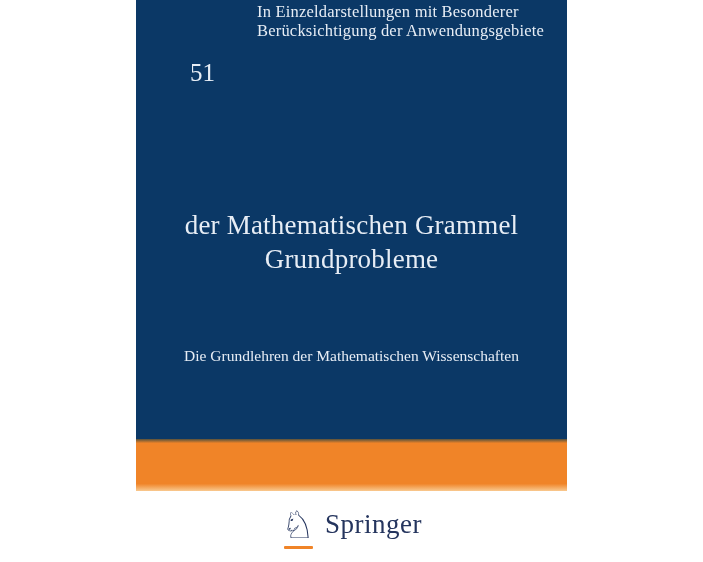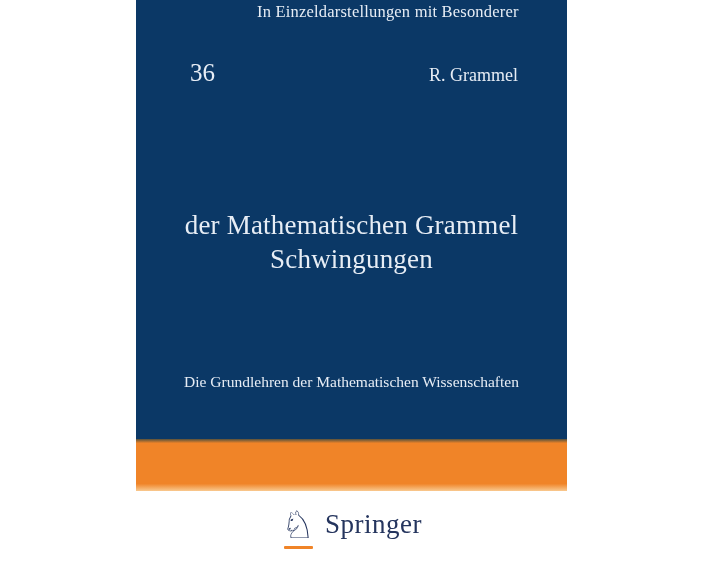--- a/index.html
+++ b/index.html
@@ -64,21 +64,20 @@
     letter-spacing: 0.2px;
   }
   .subtitle {
     position: absolute;
     left: 0;
     top: 347px;
     width: 100%;
     text-align: center;
     font-size: 15.5px;
     line-height: 18px;
-    margin-top: 26px;
   }
   .orange-band {
     width: 100%;
     height: 52px;
     background: linear-gradient(180deg,
       #55513d 0%,
       var(--orange, #f08428) 8%,
       var(--orange, #f08428) 86%,
       #f9c990 100%);
   }
@@ -125,29 +124,29 @@
 </head>
 <body>
 
 <div id="canvas">
   <div class="cover">
 
     <div class="navy-section">
 
       <div class="series-block">
         <div>In Einzeldarstellungen mit Besonderer</div>
+        <div>Berücksichtigung der Anwendungsgebiete</div>
       </div>
 
-      <div class="volume-number">36</div>
+      <div class="volume-number">51</div>
 
-      <div class="author-name">R. Grammel</div>
 
       <div class="title-block">
         <div>der Mathematischen Grammel</div>
-        <div>Schwingungen</div>
+        <div>Grundprobleme</div>
       </div>
 
       <div class="subtitle">Die Grundlehren der Mathematischen Wissenschaften</div>
 
     </div>
 
     <div class="orange-band"></div>
 
     <div class="bottom-strip">
       <div class="publisher-logo">

